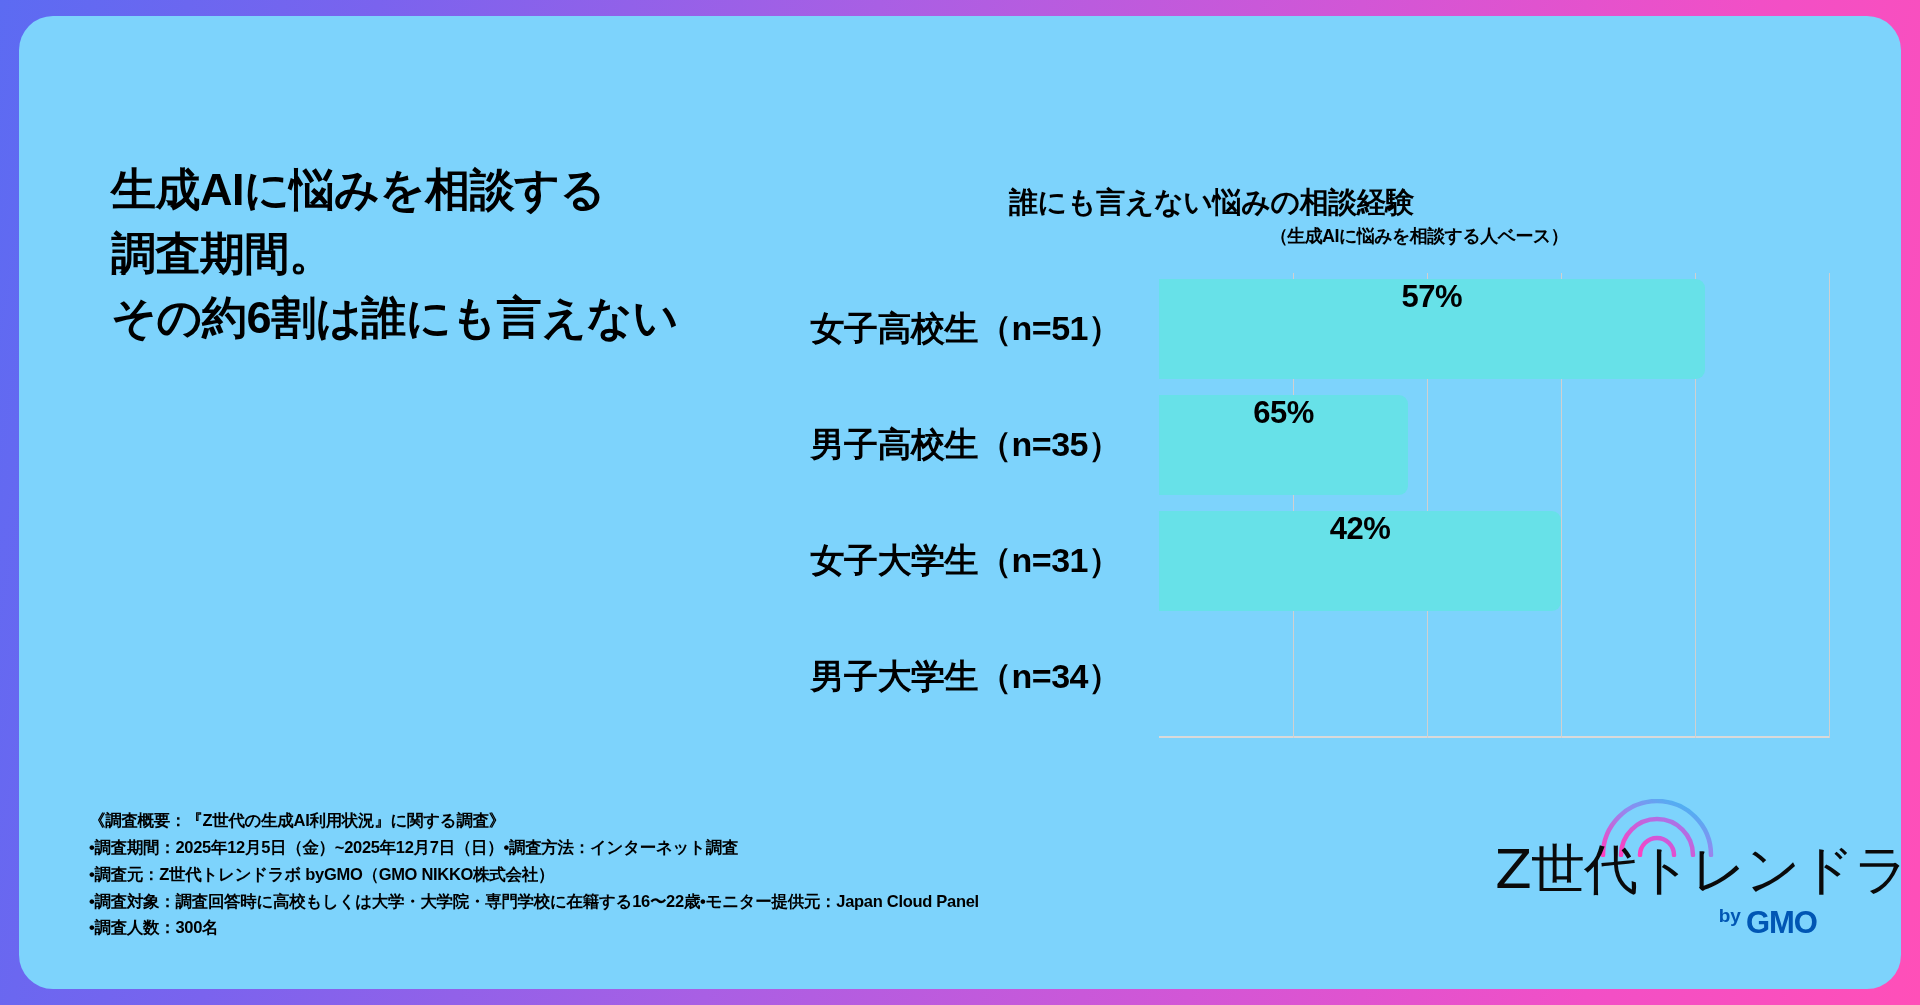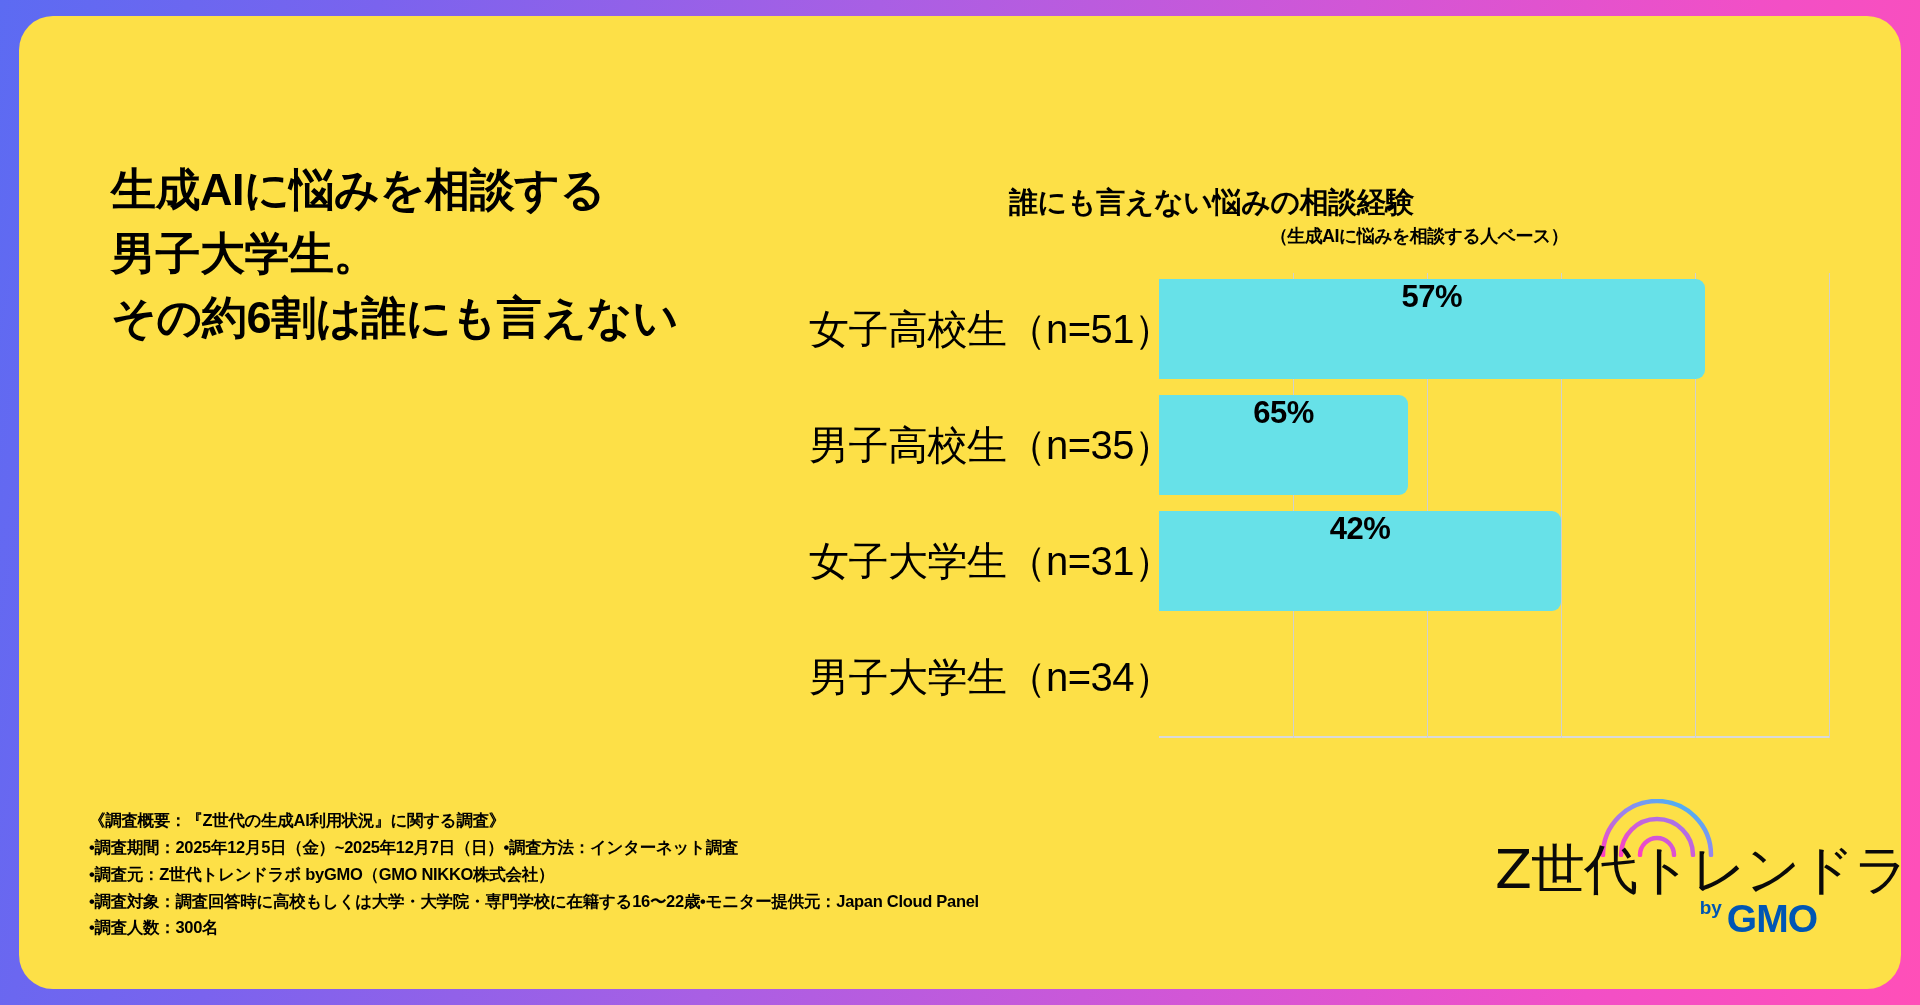--- a/index.html
+++ b/index.html
@@ -7,21 +7,21 @@
   body{
     font-family:"Liberation Sans","DejaVu Sans",sans-serif;
     background:linear-gradient(100deg,#5C6BF2 0%,#7A63EE 18%,#A95FE4 42%,#D256D6 65%,#F24FC6 84%,#FF4FB8 100%);
     display:flex; align-items:center; justify-content:center;
   }
 
   
   #card{
     position:relative;
     width:1882px; height:973px;
-    background:#fde047;
+    background:#7dd3fc;
     border-radius:34px;
     overflow:hidden;
   }
 
   
   #headline{
     position:absolute; left:92px; top:142px; width:700px;
     font-weight:900; color:#000;
     font-size:45px; line-height:1.42;
     letter-spacing:-0.5px;
@@ -56,21 +56,21 @@
     position:absolute; top:0; bottom:0; width:1px;
     background:#D0D0D0;
   }
   .row{
     position:absolute; left:0; right:0;
     display:flex; align-items:center;
   }
   .row-label{
     position:absolute; left:0; width:340px;
     text-align:center; padding-right:26px;
-    font-weight:400; font-size:40px; color:#000;
+    font-weight:700; font-size:34px; color:#000;
     letter-spacing:-0.5px; white-space:nowrap;
   }
   .bar-wrap{ position:absolute; left:350px; right:0; height:100%; }
   .bar{
     position:absolute; left:0; top:0; height:100%;
     background:#67E1E8;
     border-radius:0 9px 9px 0;
     display:flex; align-items:center;
   }
   .bar-value{
@@ -100,30 +100,30 @@
     text-align:center;
     font-size:54px; font-weight:400; color:#0A0A0A;
     letter-spacing:-1px; white-space:nowrap;
     font-family:"DejaVu Sans",sans-serif;
   }
   #logo-bygmo{
     position:absolute; right:18px; bottom:2px;
     display:flex; align-items:flex-start; gap:5px;
   }
   #logo-by{ font-size:19px; font-weight:700; color:#0056B4; }
-  #logo-gmo{ font-size:39px; font-weight:900; color:#0056B4; letter-spacing:-1px; }
+  #logo-gmo{ font-size:31px; font-weight:900; color:#0056B4; letter-spacing:-1px; }
 </style>
 </head>
 <body>
 
 <div id="card">
 
   <div id="headline">
     <span class="hl-line">生成AIに悩みを相談する</span>
-    <span class="hl-line">男子大学生。</span>
+    <span class="hl-line">調査期間。</span>
     <span class="hl-line">その約6割は誰にも言えない</span>
   </div>
 
   <div id="chart-block">
     <div id="chart-title">誰にも言えない悩みの相談経験</div>
     <div id="chart-subtitle">（生成AIに悩みを相談する人ベース）</div>
 
     <div id="plot">
       <div id="plot-area"></div>
       <div id="grid-layer">

